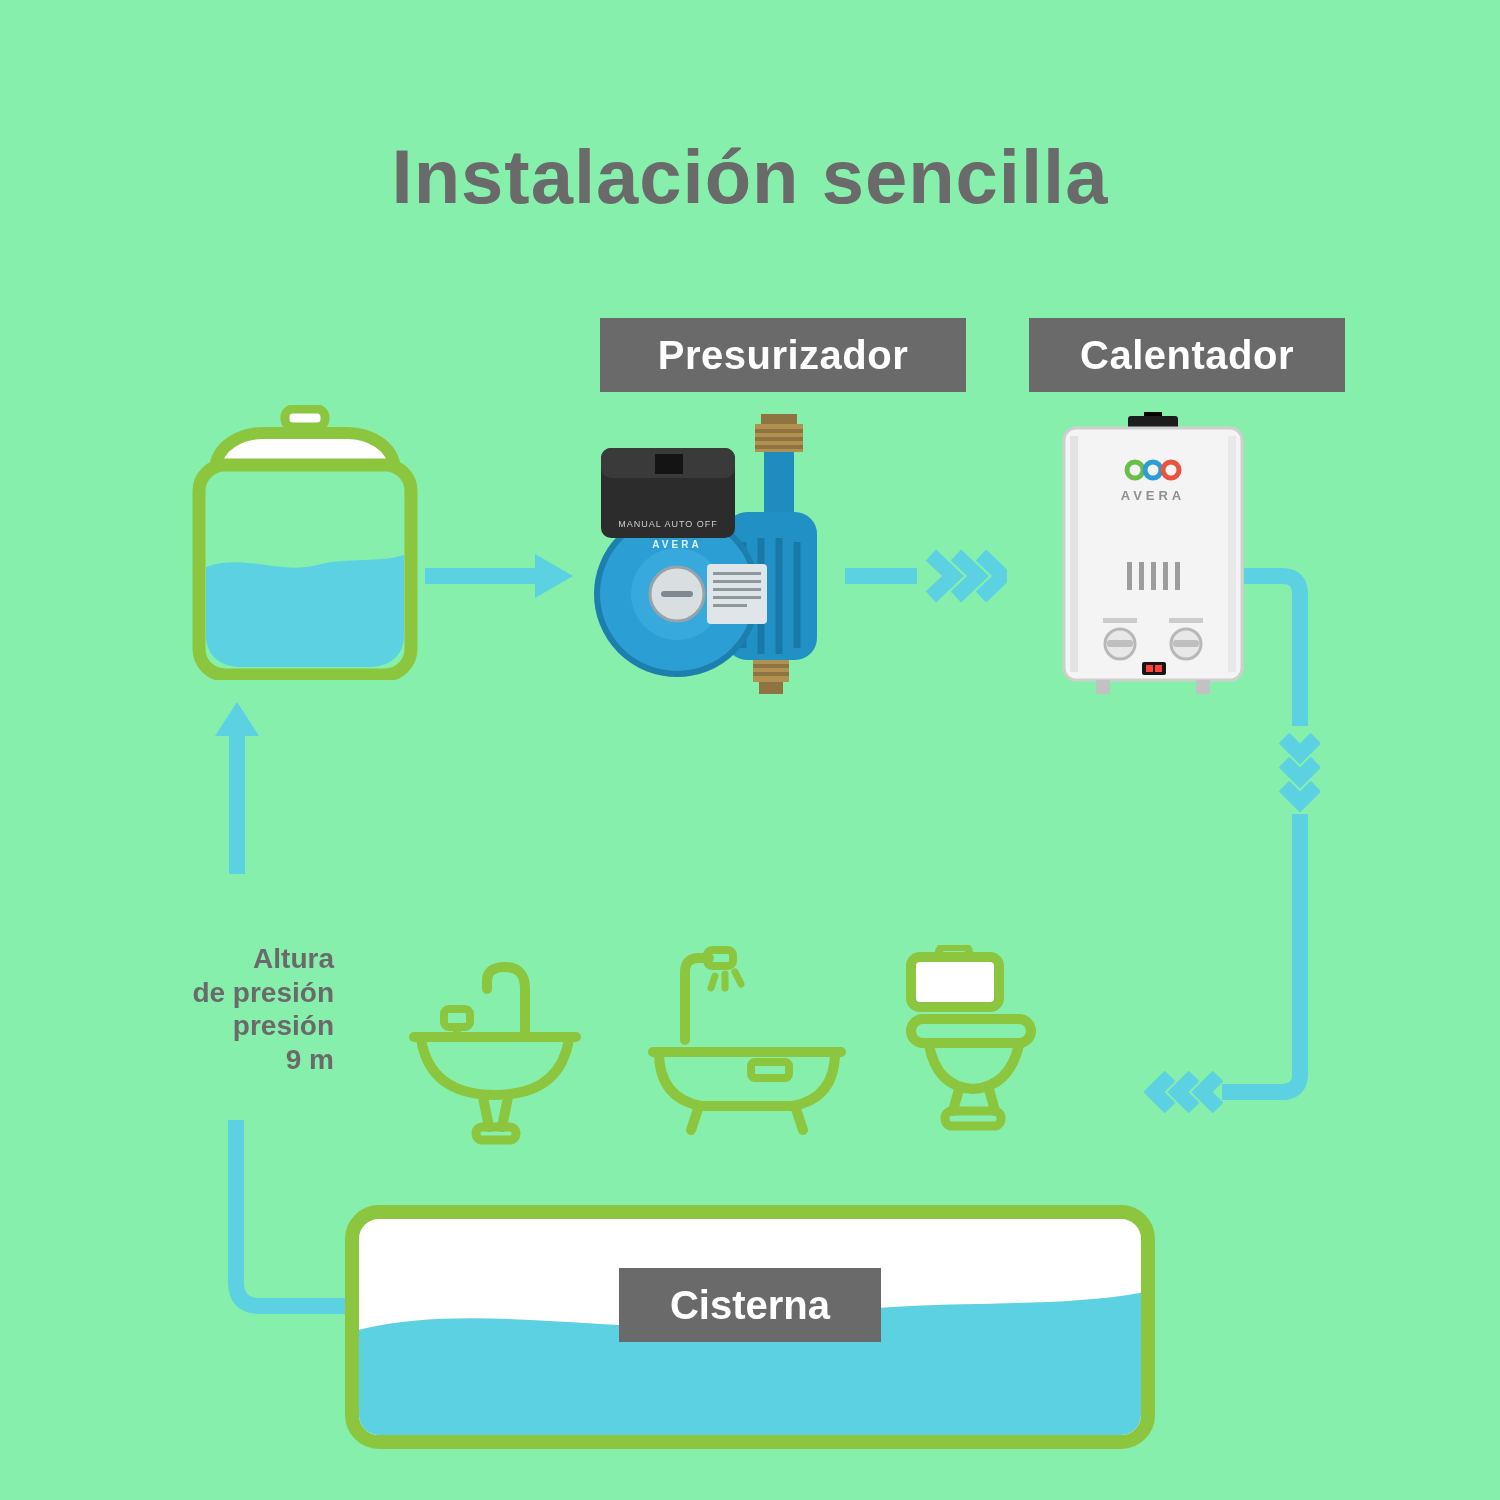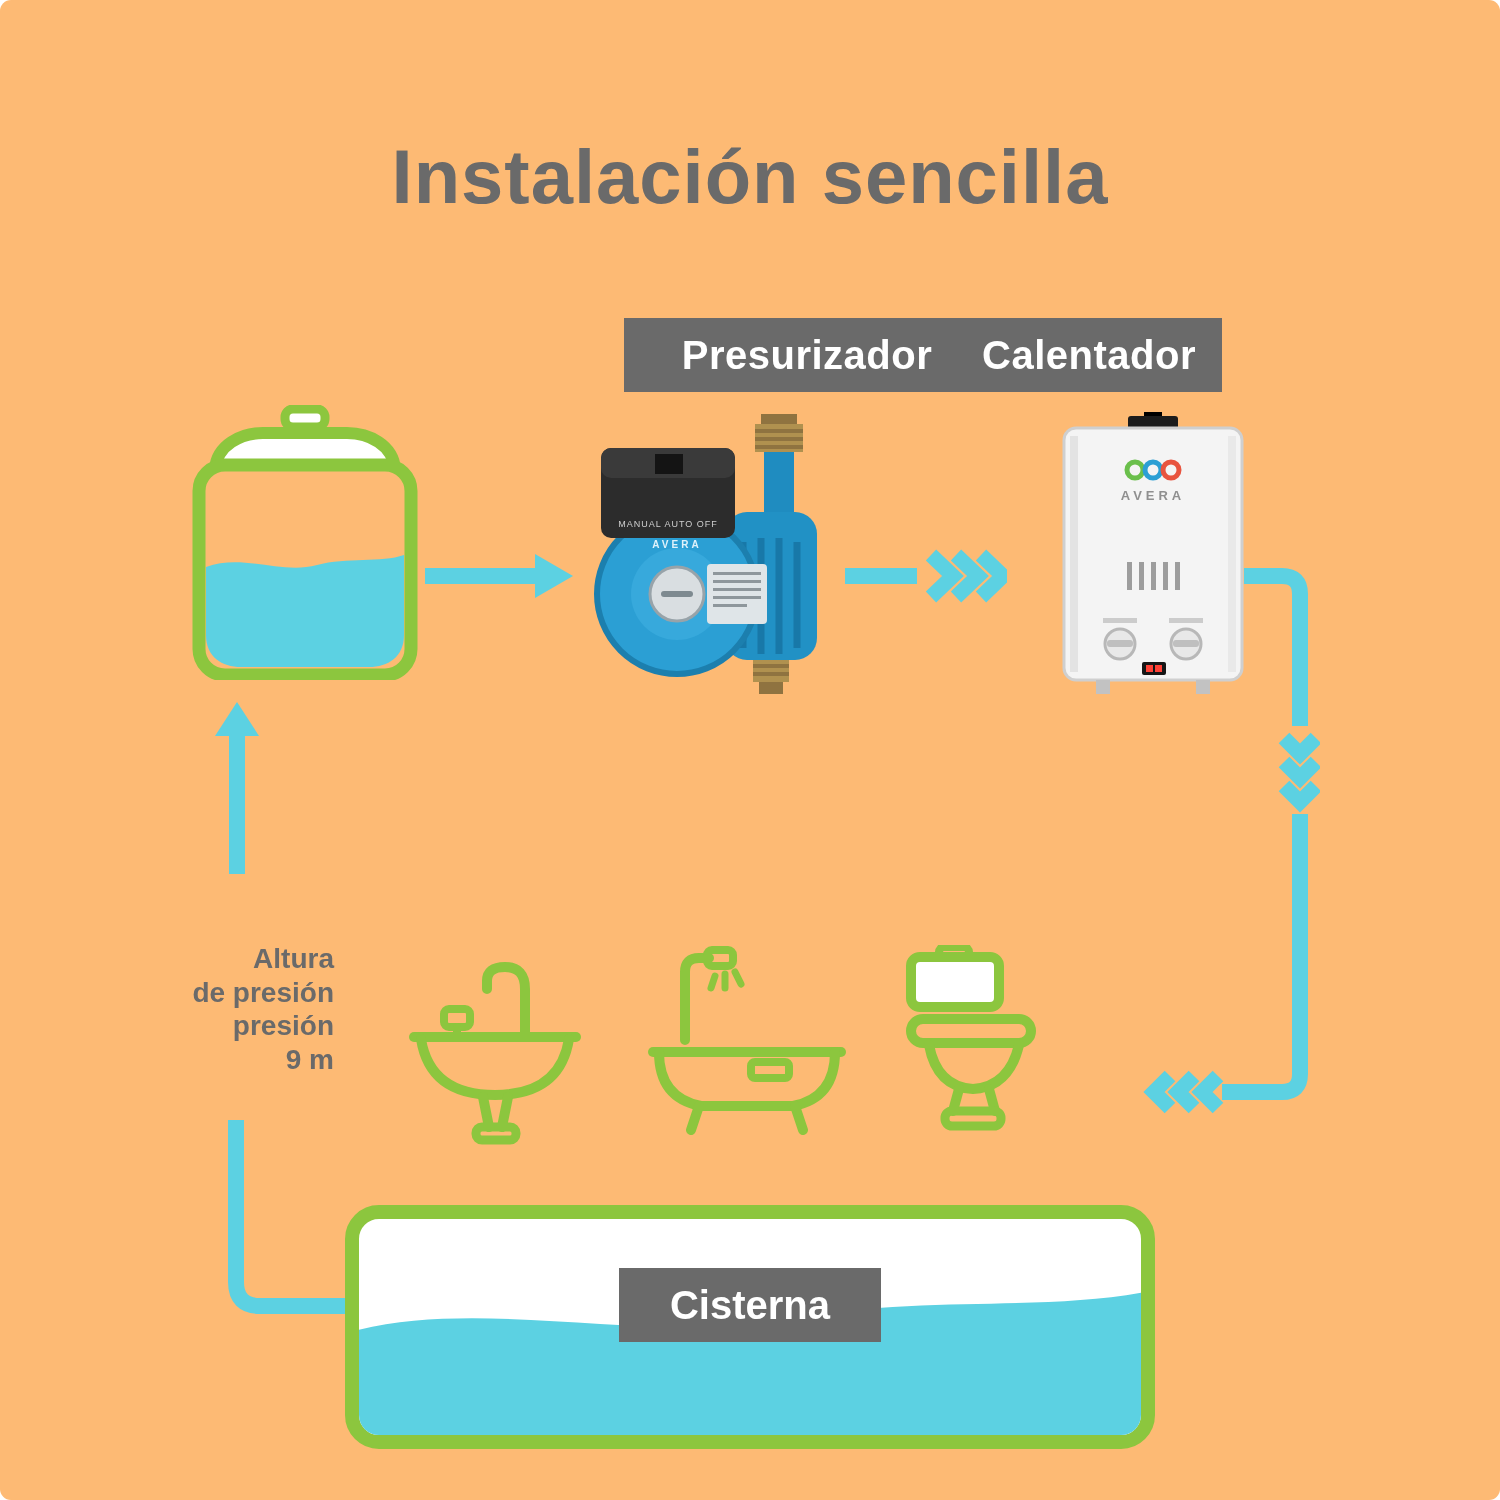--- a/index.html
+++ b/index.html
@@ -1,19 +1,19 @@
 <!DOCTYPE html>
 <html><head>
 <meta charset="utf-8">
 <style>
   * { margin:0; padding:0; box-sizing:border-box; }
   html,body { background:#ffffff; }
   .stage {
-    position:relative; width:1500px; height:1500px; background:#fdba74;
-    font-family:"Liberation Sans", sans-serif; overflow:hidden;border-radius:11px;
+    position:relative; width:1500px; height:1500px; background:#86efac;
+    font-family:"Liberation Sans", sans-serif; overflow:hidden;
   }
   .abs { position:absolute; }
   .title {
     position:absolute; top:133px; left:0; width:100%;
     text-align:center; color:#6a6a6a; font-size:76px; font-weight:700;
     letter-spacing:1px;
   }
   .label-box {
     position:absolute; height:74px; background:#6a6a6a; color:#ffffff;
     display:flex; align-items:center; justify-content:center;
@@ -38,22 +38,22 @@
   }
   svg { display:block; }
 </style>
 </head>
 <body>
 
 <div class="stage">
 
   <div class="title">Instalación sencilla</div>
 
-  <div class="label-box" style="left:600px; top:318px; width:366px;margin-left:24px;">Presurizador</div>
-  <div class="label-box" style="left:956px; top:318px; width:266px;">Calentador</div>
+  <div class="label-box" style="left:600px; top:318px; width:366px;">Presurizador</div>
+  <div class="label-box" style="left:1029px; top:318px; width:316px;">Calentador</div>
 
   <svg class="abs" style="left:185px; top:405px;" width="240" height="275" viewBox="0 0 240 275">
     <rect x="100" y="4" width="40" height="18" rx="8" fill="#ffffff" stroke="#8cc63e" stroke-width="9"></rect>
     <path d="M30,64 C32,40 56,28 78,28 L162,28 C184,28 208,40 210,64" fill="#ffffff" stroke="#8cc63e" stroke-width="12"></path>
     <path d="M21,162 C58,148 96,170 132,160 C162,152 196,158 219,150 L219,230 C219,252 203,262 184,262 L56,262 C37,262 21,252 21,230 Z" fill="#5cd1e2"></path>
     <rect x="14" y="60" width="212" height="210" rx="26" fill="none" stroke="#8cc63e" stroke-width="13"></rect>
   </svg>
 
   <svg class="abs" style="left:585px; top:412px;" width="250" height="285" viewBox="0 0 250 285">
 

